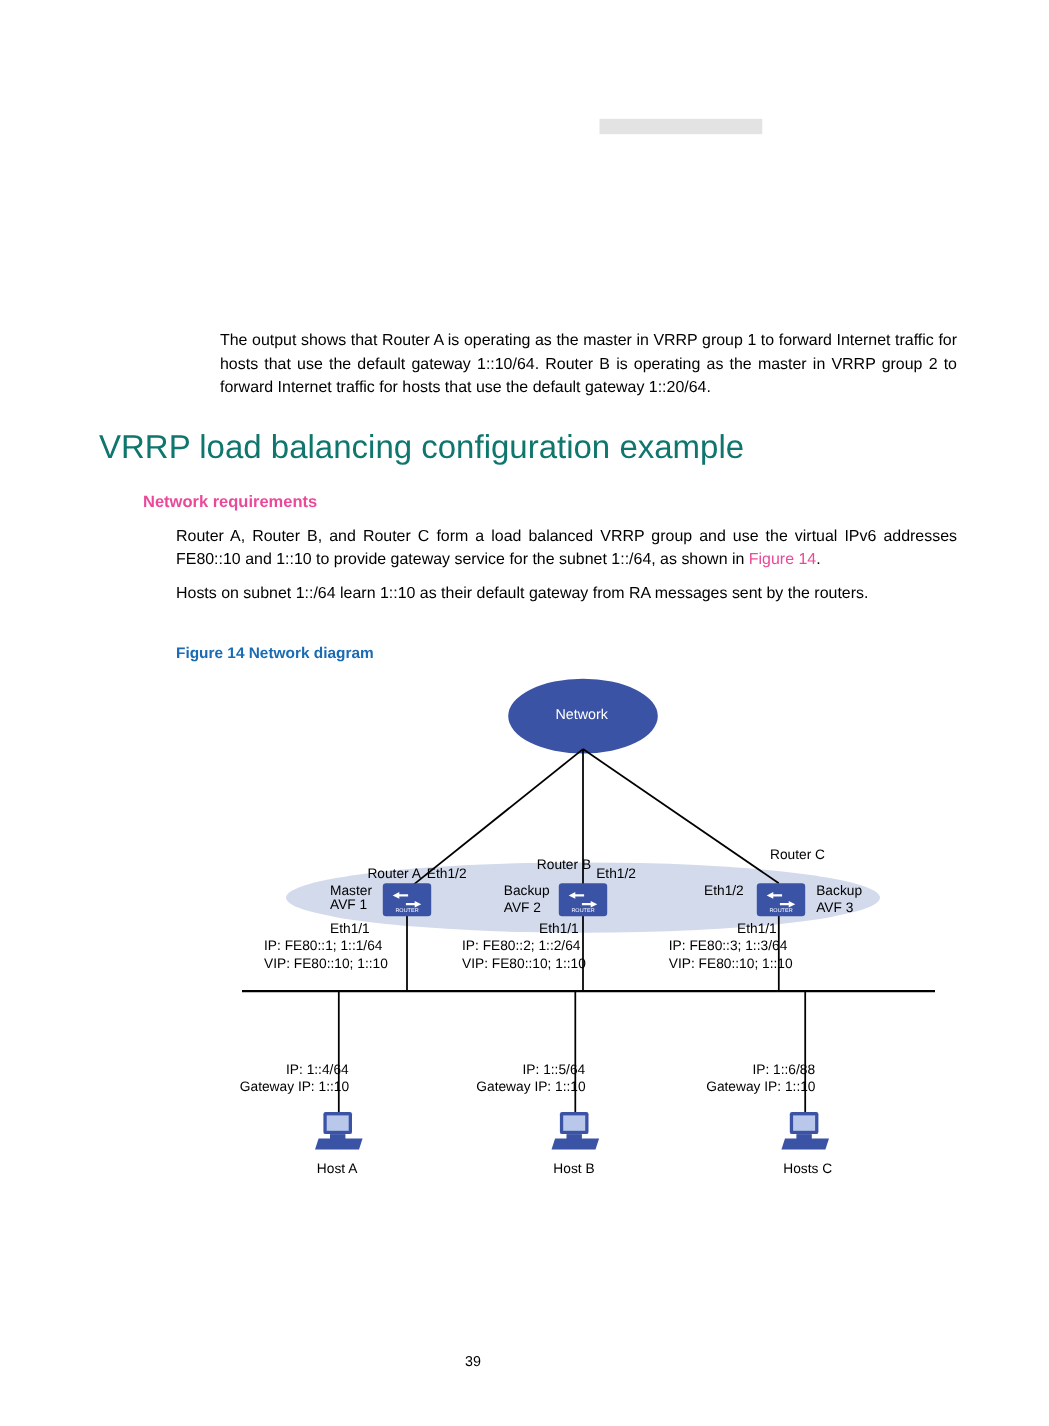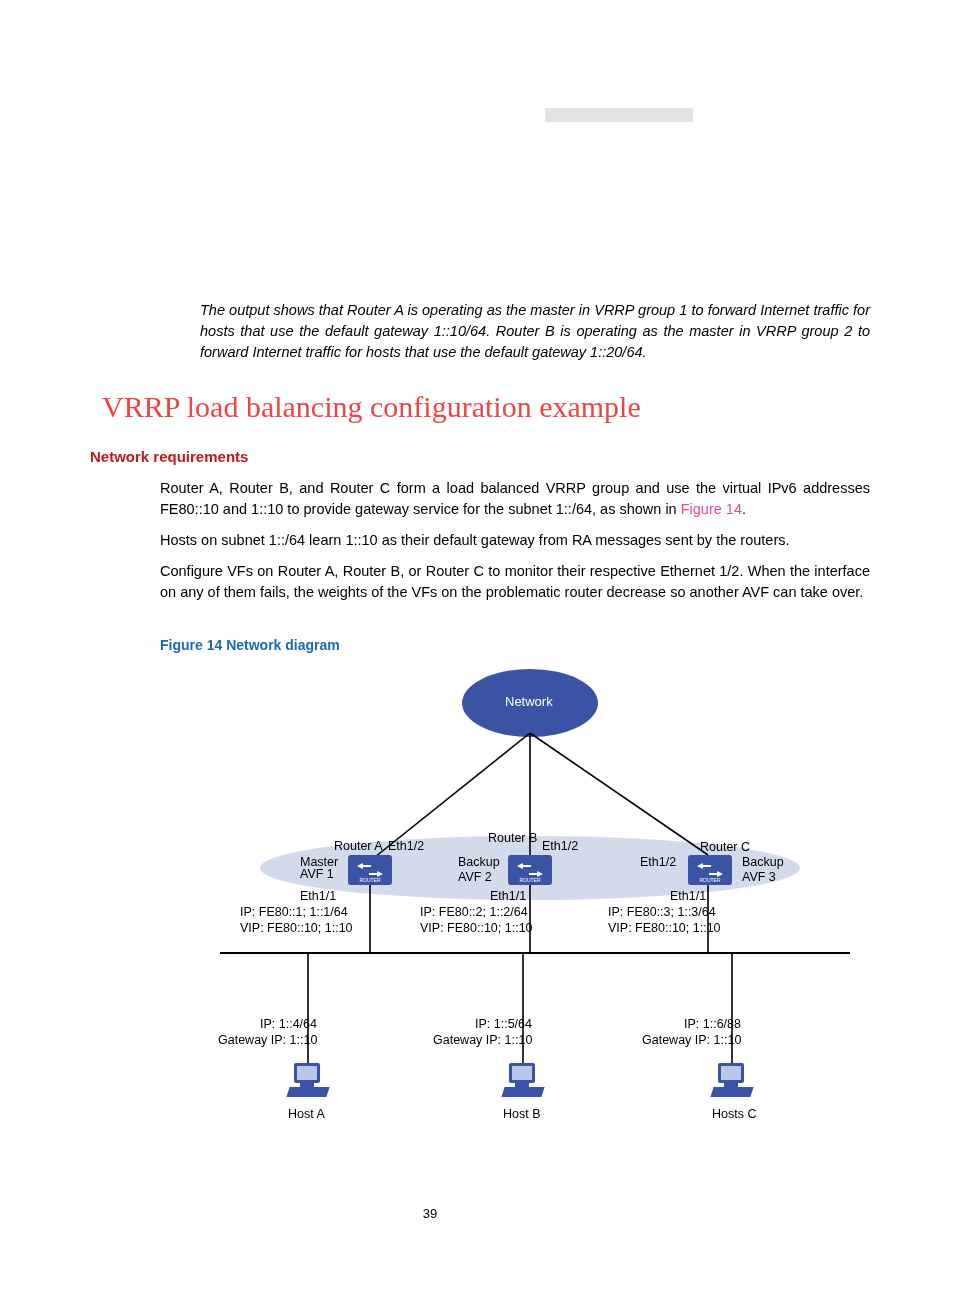--- a/index.html
+++ b/index.html
@@ -25,35 +25,35 @@
   .content {
     position: absolute;
     top: 285px;
     left: 90px;
     width: 780px;
   }
   .para-indent {
     margin-left: 110px;
     margin-right: 0;
     text-align: justify;
-    font-style: italic;
   }
   h1.title {
-    font-family: Liberation Serif, serif;
+    font-family: Liberation Sans, sans-serif;
     font-weight: 400;
-    color: #ef4444;
+    color: #0f766e;
     font-size: 30px;
-    margin: 22px 0 14px 12px;
+    margin: 22px 0 14px 0;
   }
   .sub-title {
-    color: #b91c1c;
+    color: #ec4899;
     font-weight: 700;
     font-size: 15px;
     margin-top: 18px;
     margin-bottom: 8px;
+    margin-left: 40px;
   }
   .section-para {
     margin-left: 70px;
     margin-right: 0;
     text-align: justify;
     margin-top: 10px;
     margin-bottom: 10px;
   }
   .link {
     color: #ec4899;
@@ -68,21 +68,21 @@
   }
   .diagram {
     position: relative;
     margin-left: 70px;
     width: 700px;
     height: 480px;
     font-size: 12.5px;
   }
   .page-num {
     position: absolute;
-    bottom: 72px;
+    bottom: 48px;
     left: 0;
     width: 860px;
     text-align: center;
     font-size: 13px;
   }
   .router-icon {
     width: 44px;
     height: 30px;
     background: #3b53a5;
     border-radius: 3px;
@@ -119,21 +119,20 @@
 
 
   <div class="sub-title">Network requirements</div>
 
   <p class="section-para">
     <span>Router A, Router B, and Router C form a load balanced VRRP group and use the virtual IPv6 addresses FE80::10 and 1::10 to provide gateway service for the subnet 1::/64, as shown in </span><span class="link">Figure 14</span><span>.</span>
   </p>
 
   <p class="section-para">Hosts on subnet 1::/64 learn 1::10 as their default gateway from RA messages sent by the routers.</p>
 
-  <p class="section-para">Configure VFs on Router A, Router B, or Router C to monitor their respective Ethernet 1/2. When the interface on any of them fails, the weights of the VFs on the problematic router decrease so another AVF can take over.</p>
 
   <div class="figure-caption">Figure 14 Network diagram</div>
 
   <div class="diagram">
     <svg width="700" height="480" style="position:absolute;top:0;left:0">
 
       <ellipse cx="370" cy="40" rx="68" ry="34" fill="#3b53a5"></ellipse>
 
       <ellipse cx="370" cy="205" rx="270" ry="32" fill="#cdd6ea" opacity="0.9"></ellipse>
 
@@ -177,21 +176,21 @@
       <svg width="30" height="16">
           <g fill="#fff">
             <path d="M2 4 L8 1 L8 7 Z M8 3 h8 v2 h-8 Z M28 12 L22 9 L22 15 Z M14 11 h8 v2 h-8 Z"></path>
           </g>
         </svg>
     </div>
     <div style="position:absolute;top:224px;left:330px">Eth1/1</div>
     <div style="position:absolute;top:240px;left:260px">IP: FE80::2; 1::2/64</div>
     <div style="position:absolute;top:256px;left:260px">VIP: FE80::10; 1::10</div>
 
-    <div style="position:absolute;top:175px;left:540px">Router C</div>
+    <div style="position:absolute;top:157px;left:540px">Router C</div>
     <div style="position:absolute;top:190px;left:480px">Eth1/2</div>
     <div style="position:absolute;top:190px;left:582px">Backup</div>
     <div style="position:absolute;top:205px;left:582px">AVF 3</div>
     <div class="router-icon" style="top:192px;left:528px">
       <svg width="30" height="16">
           <g fill="#fff">
             <path d="M2 4 L8 1 L8 7 Z M8 3 h8 v2 h-8 Z M28 12 L22 9 L22 15 Z M14 11 h8 v2 h-8 Z"></path>
           </g>
         </svg>
     </div>

